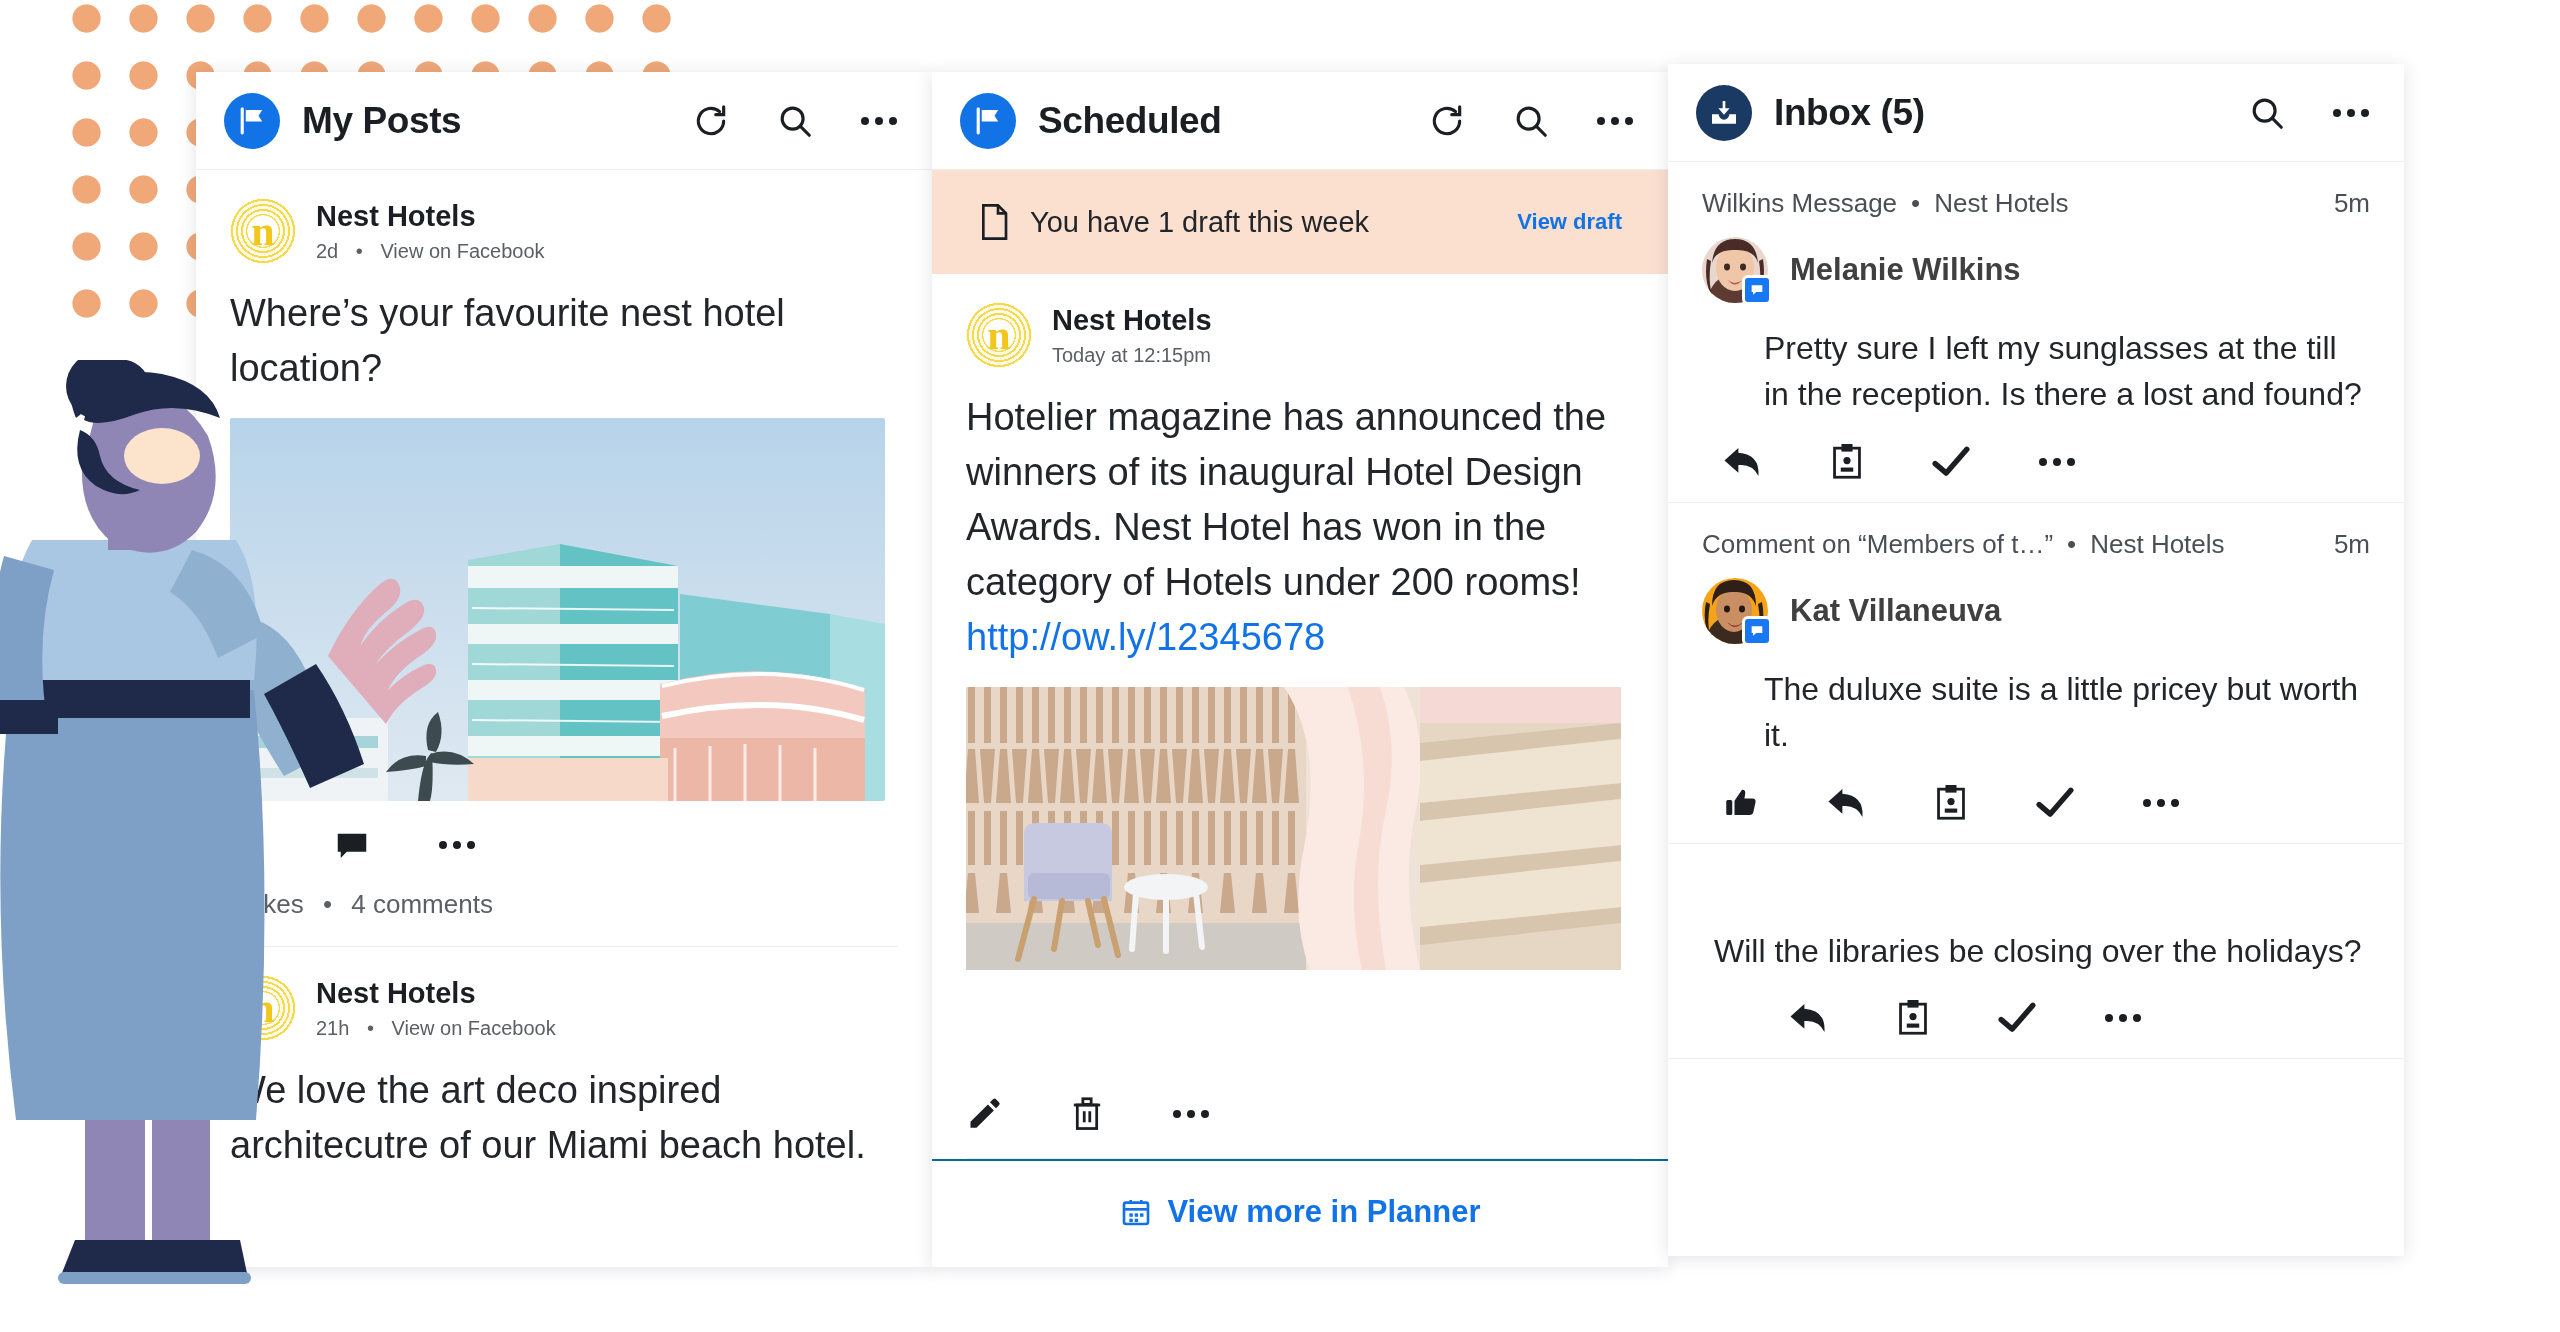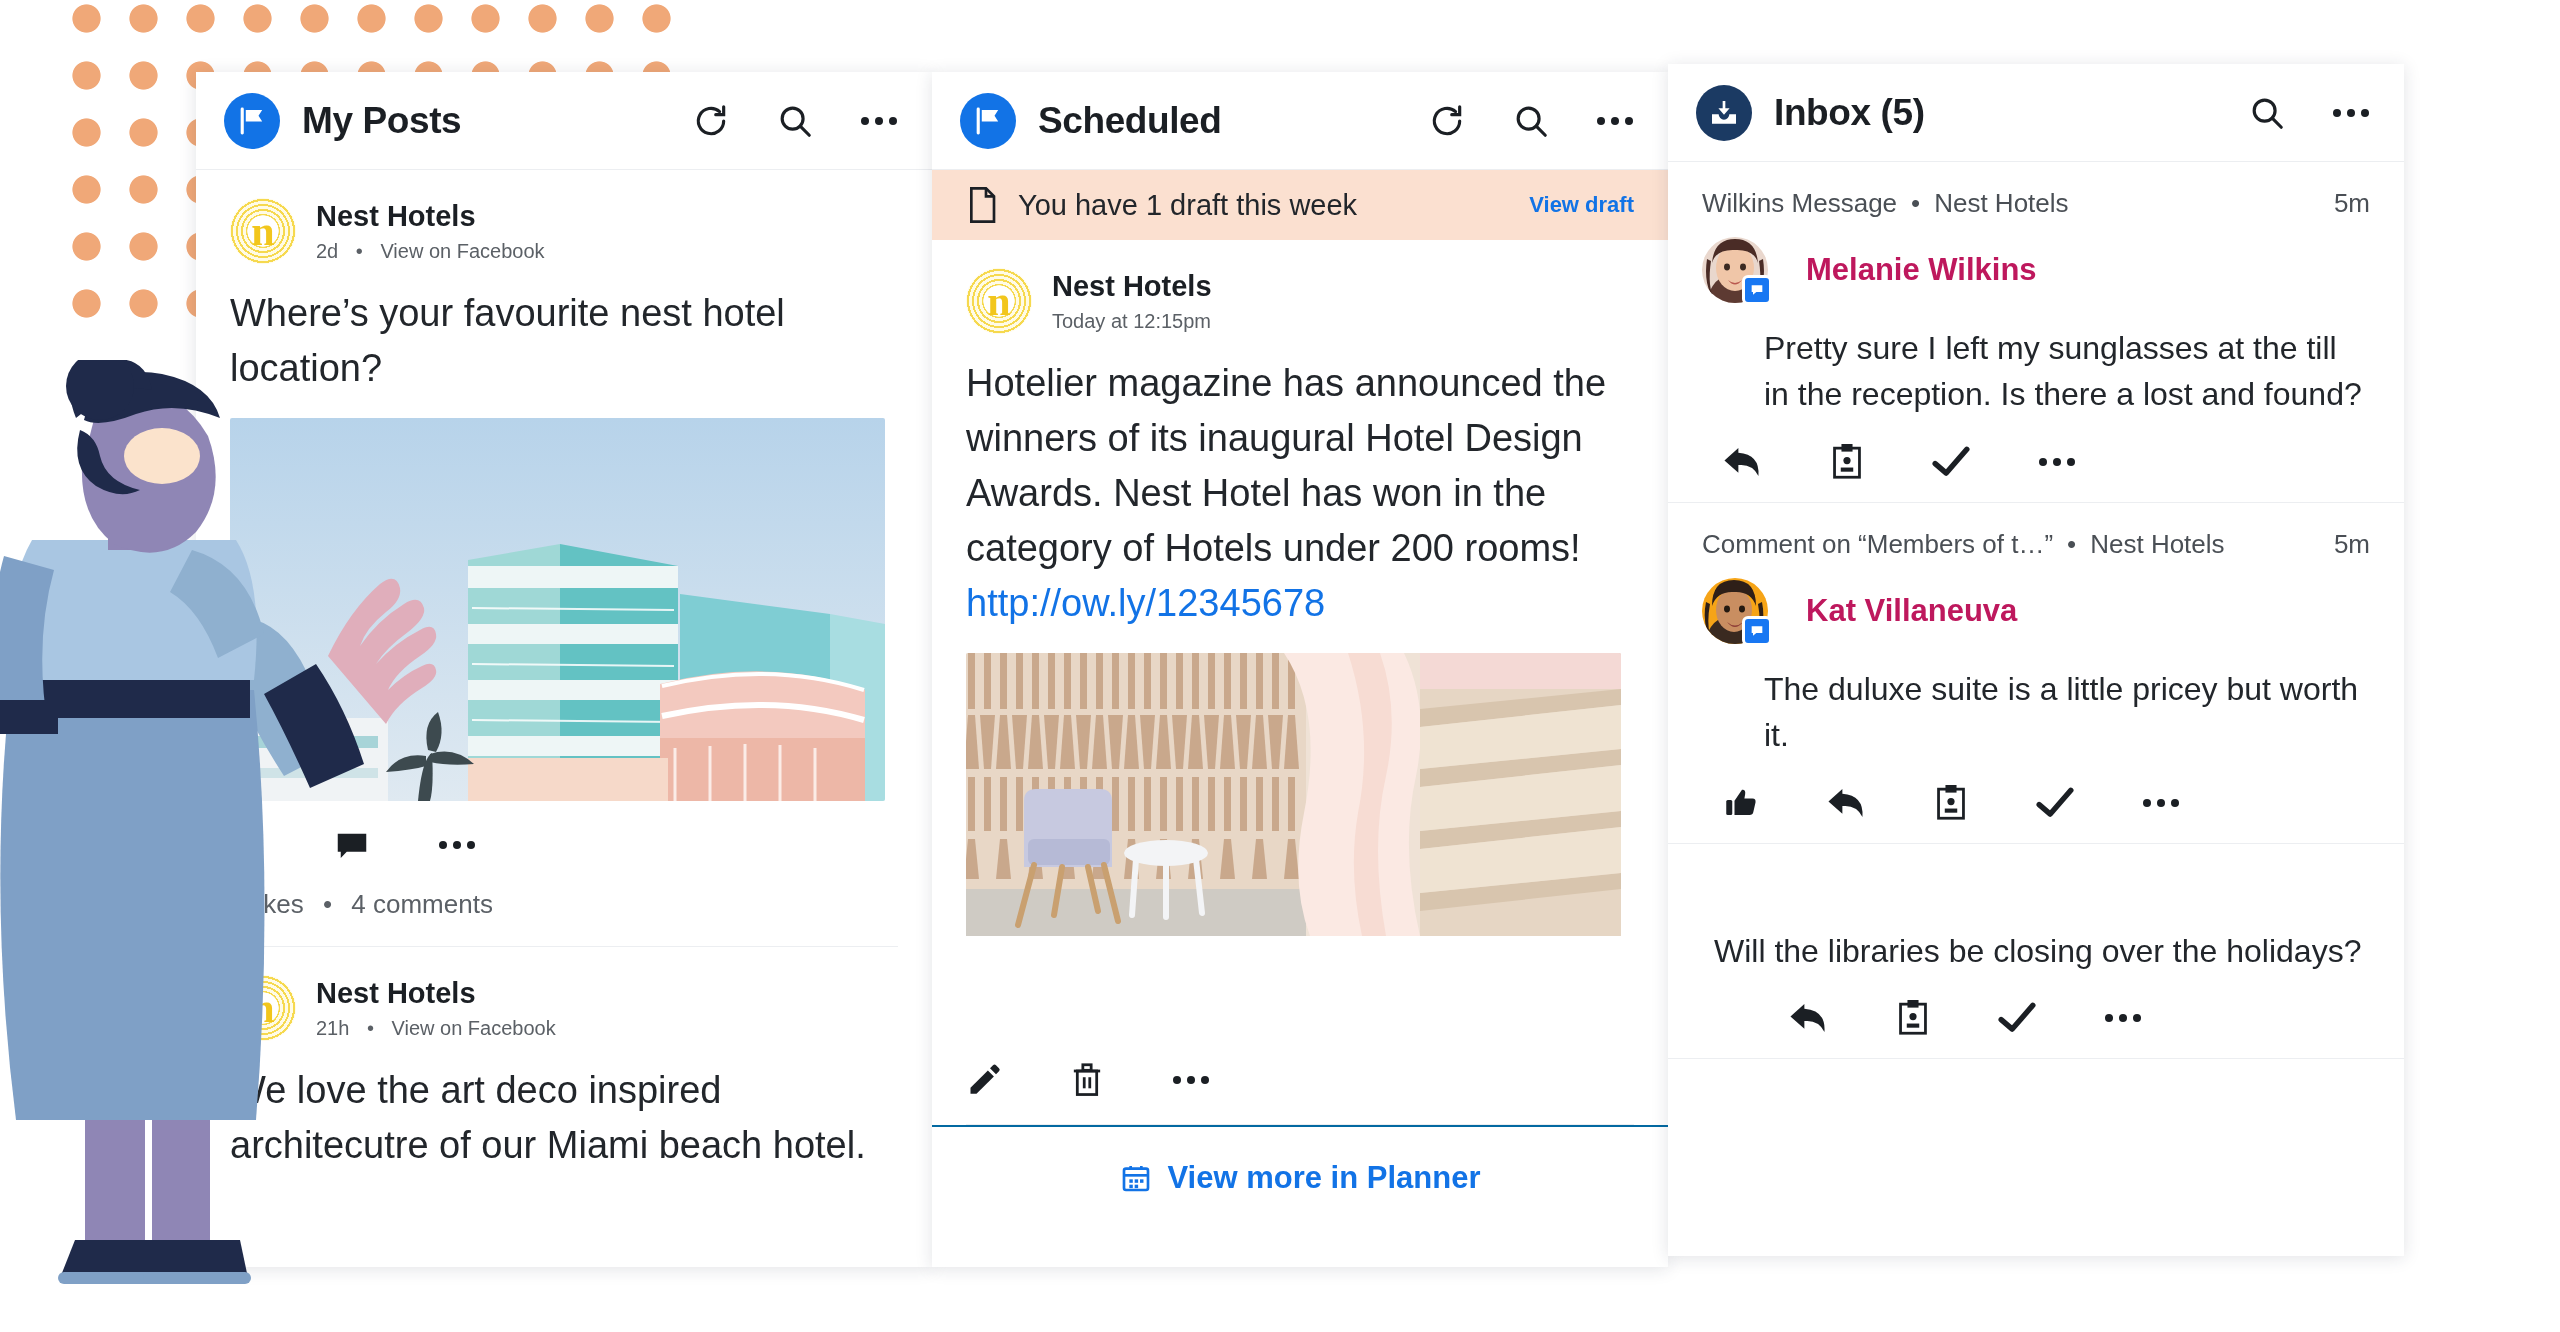--- a/index.html
+++ b/index.html
@@ -85,21 +85,21 @@
     margin-top: 22px; width: 655px; height: 383px;
     border-radius: 2px; overflow: hidden; position: relative;
   }
   .post-actions { display: flex; align-items: center; gap: 68px; margin-top: 26px; }
   .post-stats { font-size: 26px; color: #5b6066; margin-top: 26px; }
   .post-stats .sep { margin: 0 12px; }
 
   
   .draft-banner {
     display: flex; align-items: center;
-    height: 70px; padding: 0 34px;
+    height: 104px; padding: 0 46px;
     background: #fbe0d0;
   }
   .draft-text { font-size: 29px; color: #22262b; margin-left: 20px; }
   .draft-link {
     margin-left: auto; font-size: 22px; font-weight: bold;
     color: #1273e6; cursor: pointer;
   }
   .link-inline { color:#1273e6; font-weight:normal; }
   .planner-bar {
     border-top: 2px solid #0369a1;
@@ -119,21 +119,21 @@
   }
   .inbox-avatar .photo {
     position:absolute; inset:0; border-radius:50%; overflow:hidden;
   }
   .inbox-avatar .net {
     position:absolute; right:-4px; bottom:-2px;
     width: 30px; height:30px; border-radius:6px;
     background:#1877f2; border:3px solid #fff;
     display:flex; align-items:center; justify-content:center;
   }
-  .inbox-name { font-size: 31px; font-weight: bold; color:#be185d; margin-left: 38px; text-align: center; }
+  .inbox-name { font-size: 31px; font-weight: bold; color:#404040; margin-left: 22px; text-align: center; }
   .inbox-msg { font-size: 32px; color:#22262b; line-height:1.45; margin: 22px 0 0 62px; }
   .inbox-actions { display:flex; align-items:center; gap: 68px; margin: 26px 0 0 22px; }
   svg { display:block; }
 </style>
 </head>
 <body>
 
 <div class="stage">
 
   <div class="dot-grid"></div>

